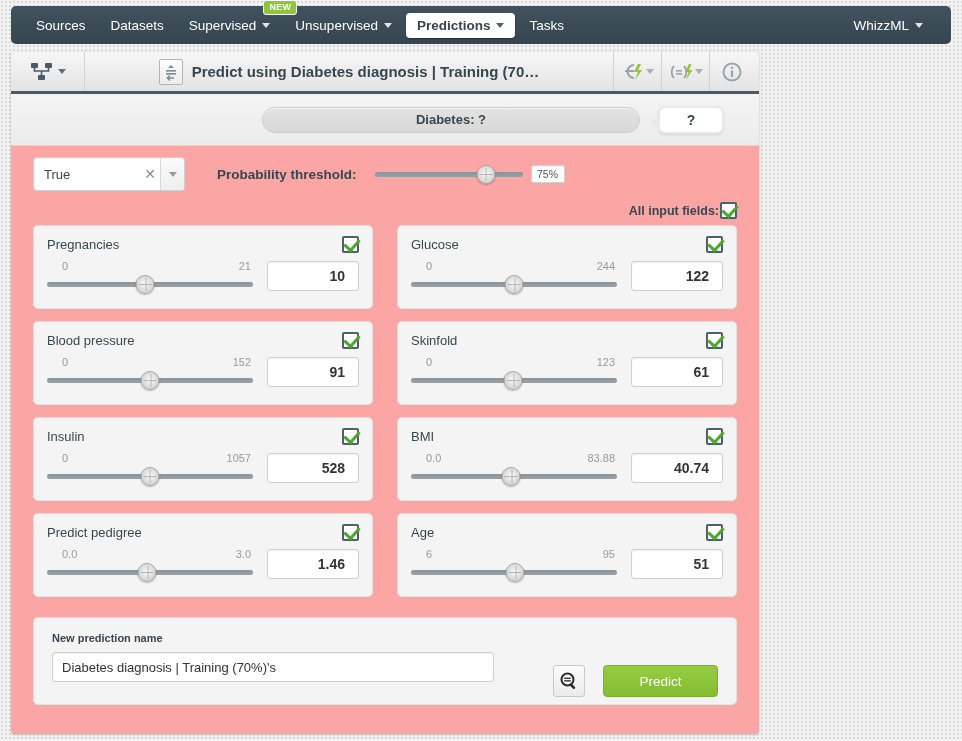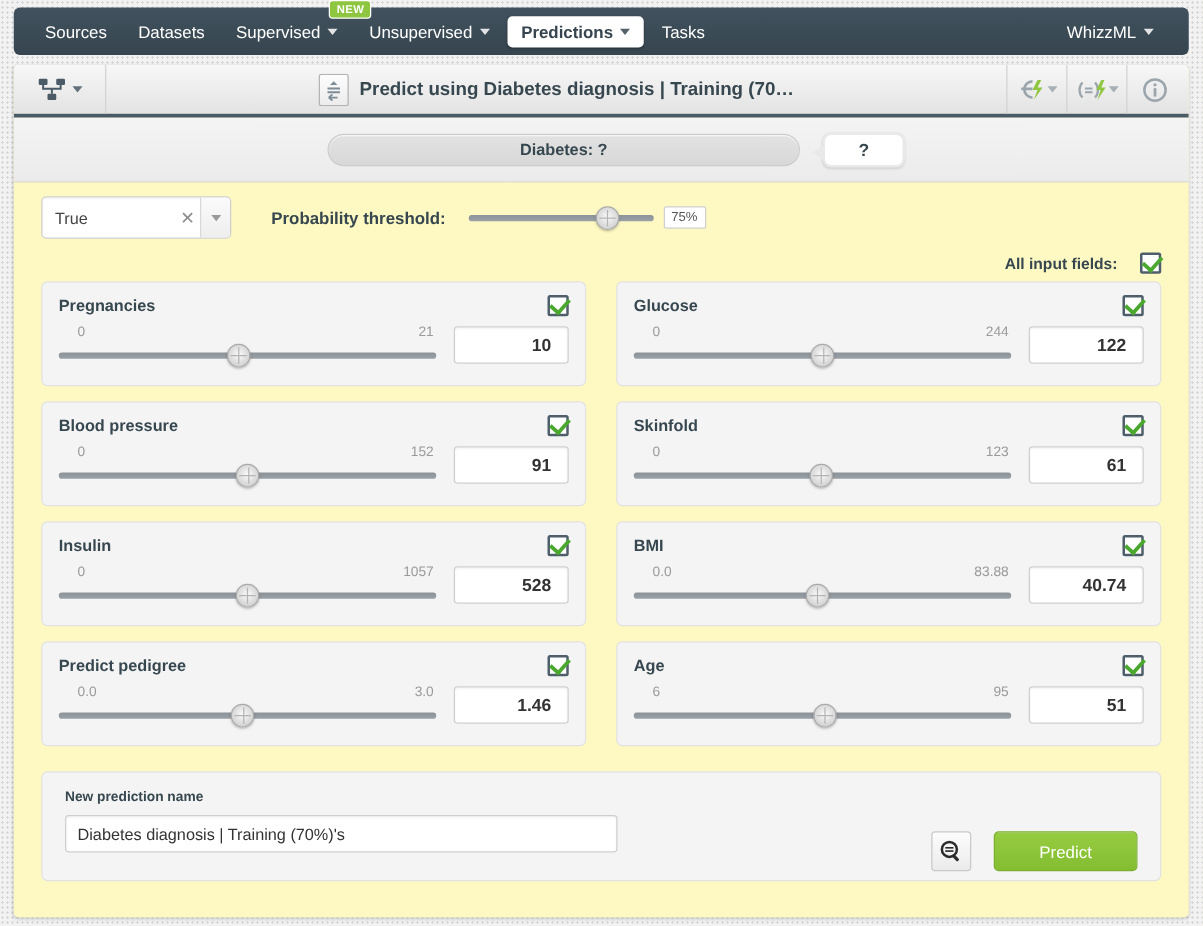--- a/index.html
+++ b/index.html
@@ -59,22 +59,22 @@
     letter-spacing: .3px;
     border: 1.5px solid #ffffff;
     line-height: 1;
   }
   .nav-spacer { flex: 1; }
 
   
   .card {
     position: absolute;
     left: 11px; top: 52px;
-    width: 940px; height: 682px;
-    background: #fef9c3;
+    width: 748px; height: 682px;
+    background: #fca5a5;
     border-radius: 4px;
     box-shadow: 0 1px 3px rgba(0,0,0,.18);
     overflow: hidden;
   }
 
   
   .card-header {
     position: relative;
     height: 42px;
     background: linear-gradient(to bottom, #f7f7f7 0%, #e3e3e3 100%);
@@ -235,21 +235,21 @@
     position: absolute;
     background: #b5b5b5;
   }
   .slider-knob::before { left: 50%; top: 2px; width: 1px; height: 13px; }
   .slider-knob::after  { top: 50%; left: 2px; height: 1px; width: 13px; }
 
   
   .allfields {
     display: flex; align-items: center; justify-content: flex-end;
     padding: 0 22px 6px 0;
-    gap: 18px;
+    gap: 1px;
   }
   .allfields-label {
     font-size: 12.5px; font-weight: bold; color: #37474f;
   }
 
   
   .chk {
     width: 17px; height: 17px;
     border: 2px solid #4e5f6b;
     border-radius: 2px;
@@ -280,21 +280,21 @@
     border: 1px solid #e2e2e2;
     border-radius: 5px;
     height: 84px;
     padding: 10px 13px 0 13px;
     position: relative;
   }
   .field-top {
     display: flex; align-items: center; justify-content: space-between;
   }
   .field-name {
-    font-size: 13px; font-weight: bold; color: #37474f;
+    font-size: 13px; font-weight: normal; color: #37474f;
   }
   .field-body {
     display: flex; align-items: flex-end;
     margin-top: 7px;
     gap: 14px;
   }
   .field-slider-wrap { flex: 1; }
   .minmax {
     display: flex; justify-content: space-between;
     font-size: 11px; color: #9a9a9a;

